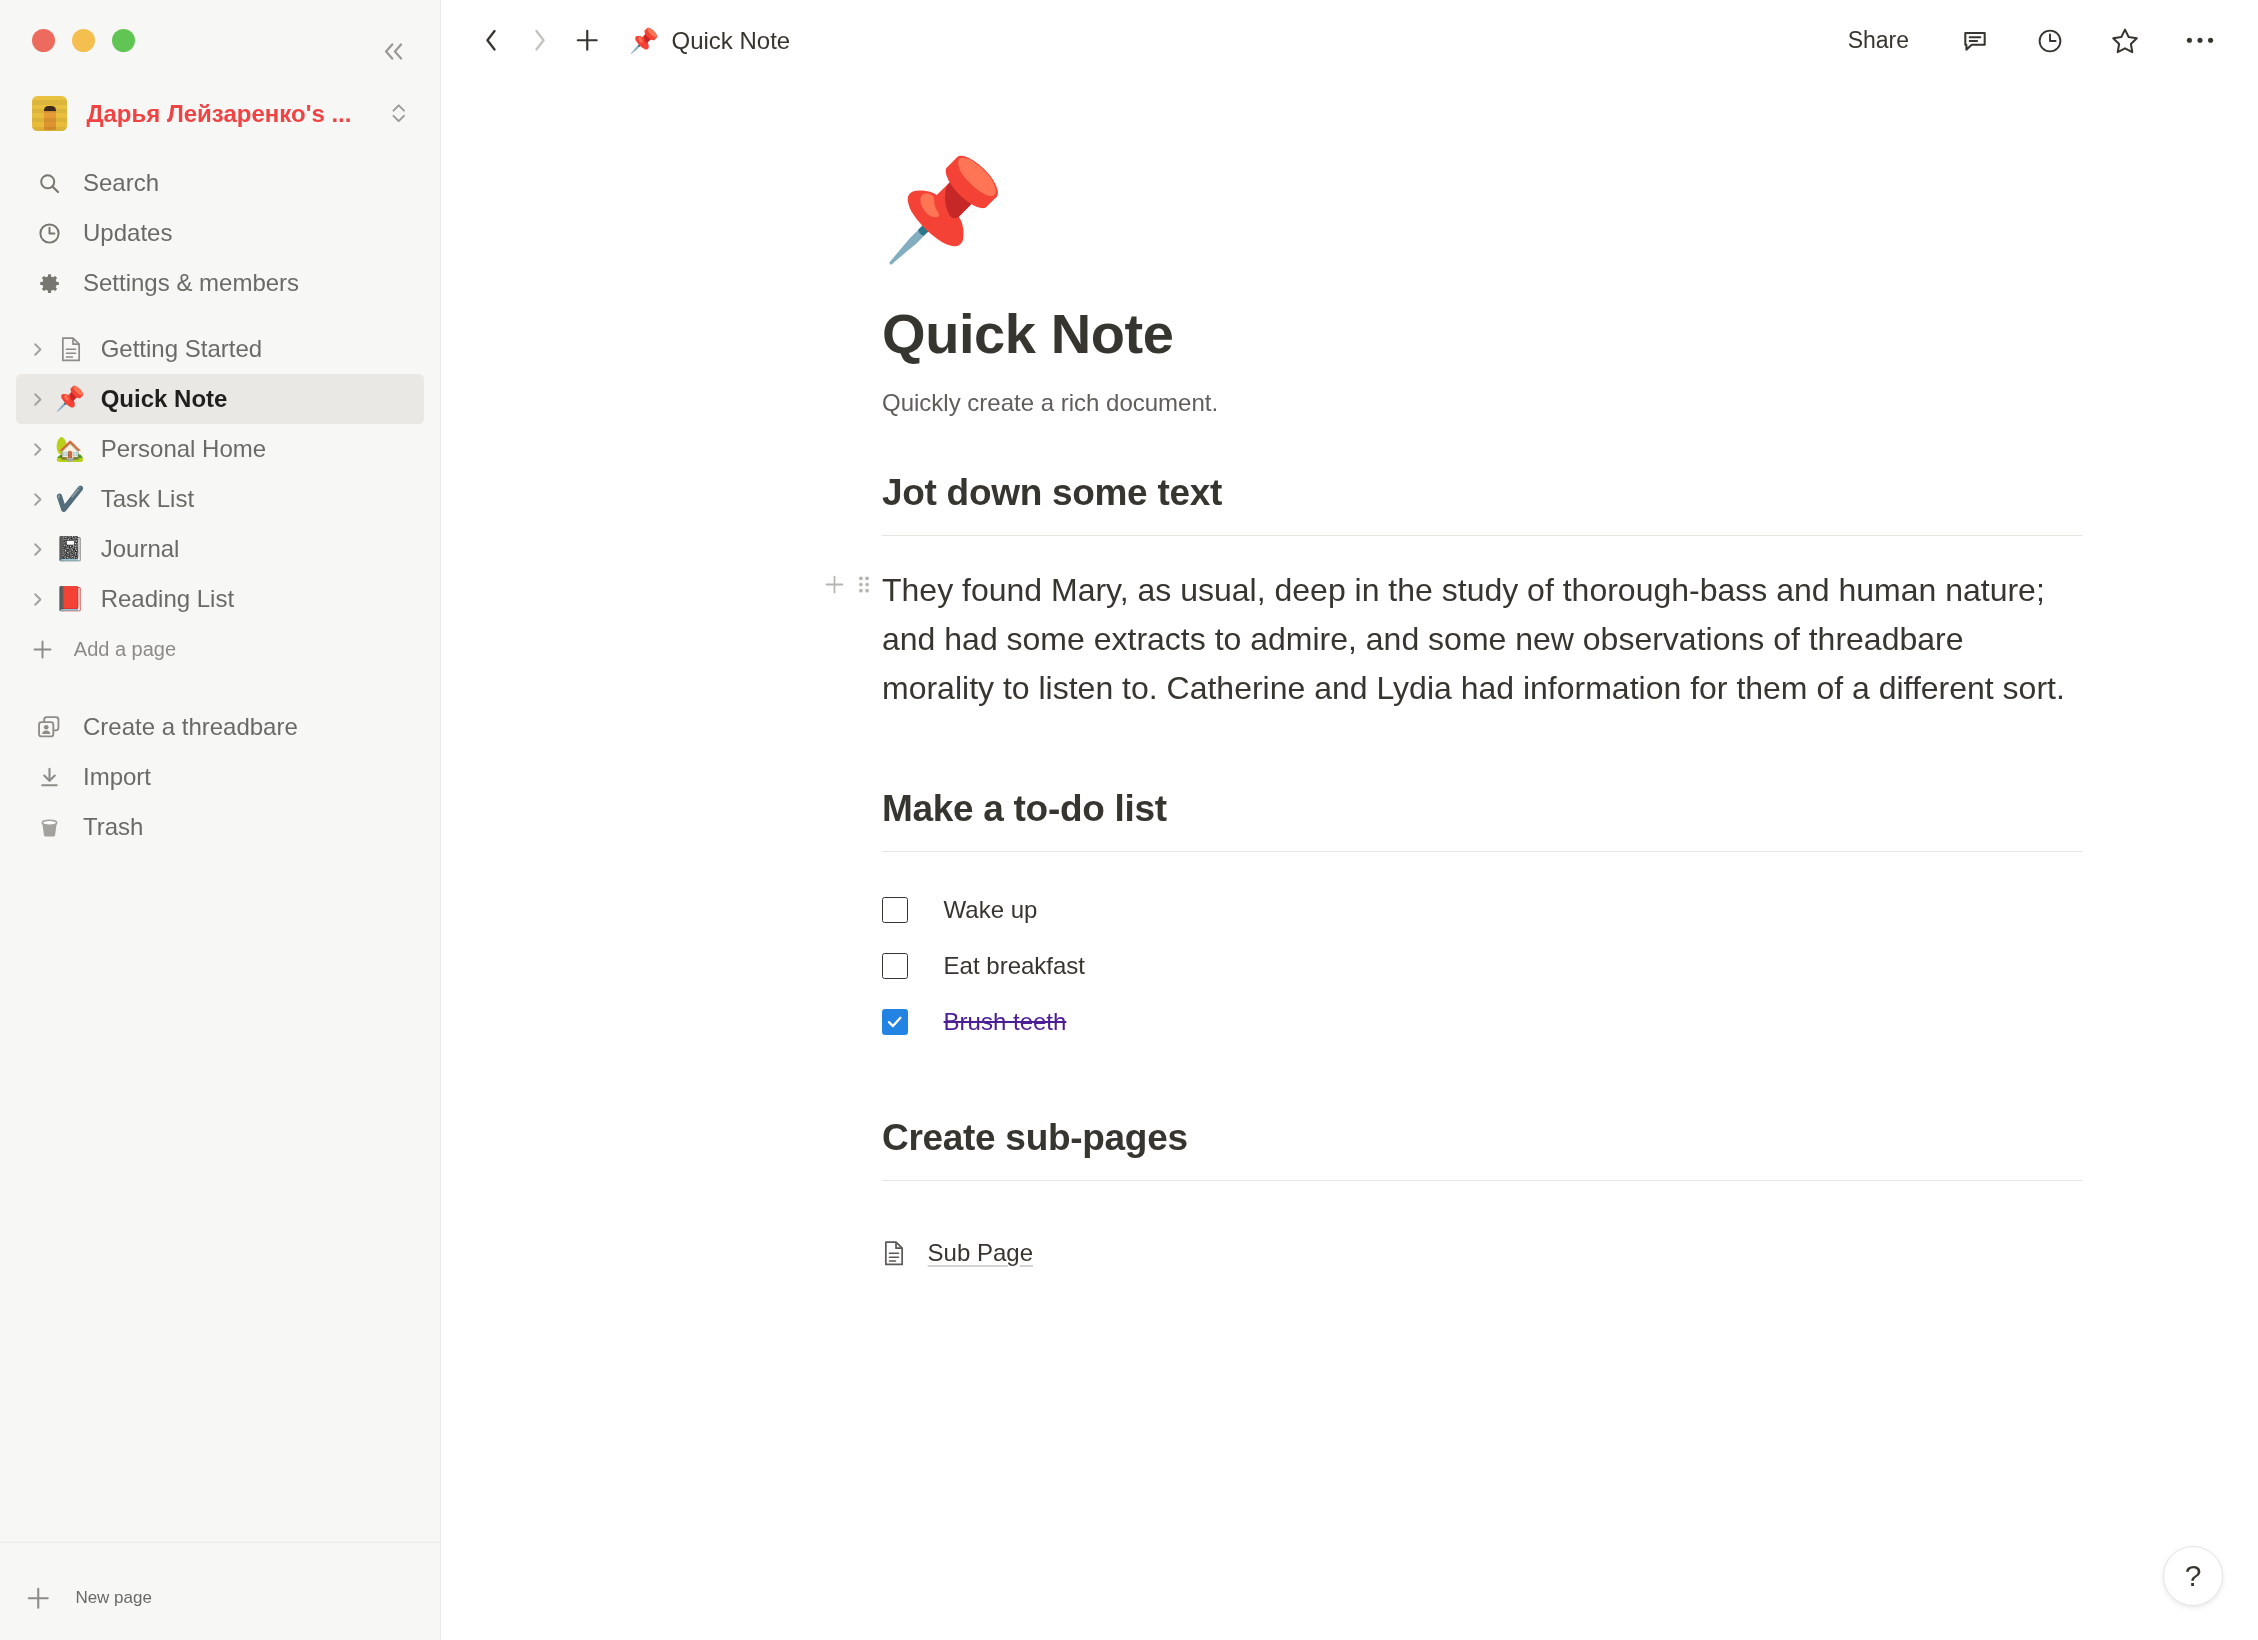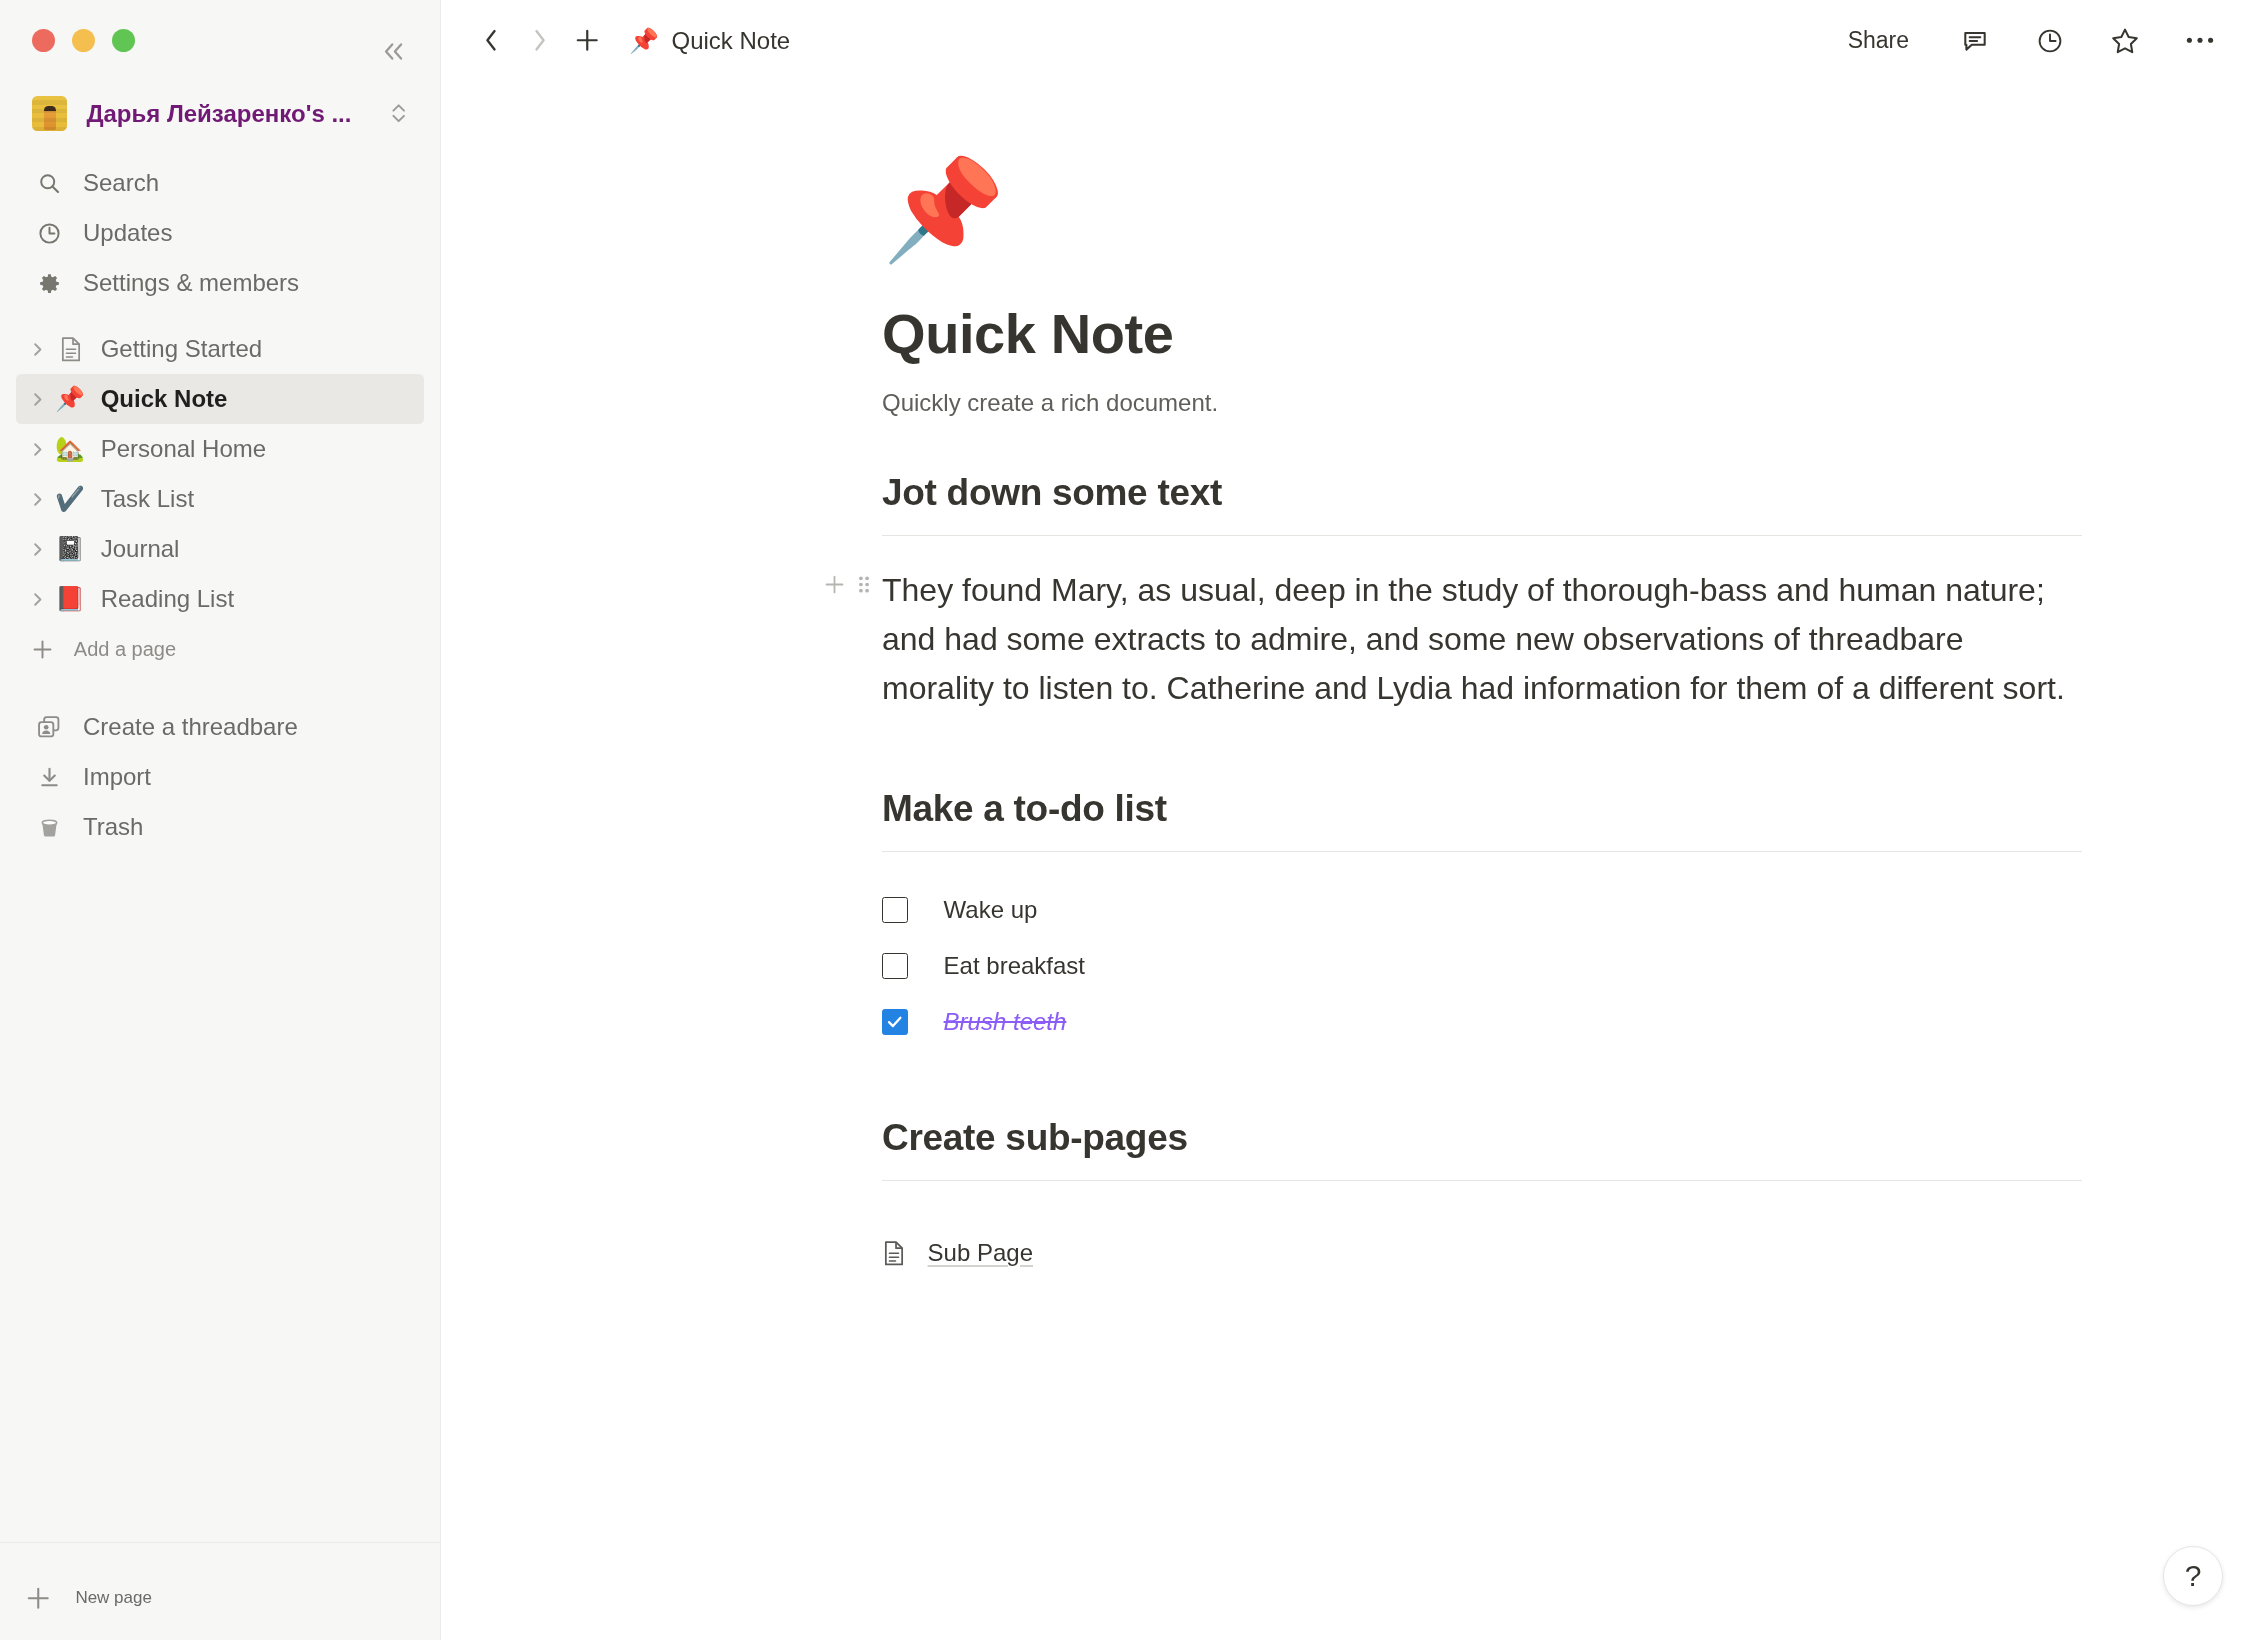--- a/index.html
+++ b/index.html
@@ -56,21 +56,21 @@
   .ws-avatar::before {
     content:""; position:absolute; left:11.5px; top:9.7px;
     width:12.4px; height:24px; border-radius:4.4px 4.4px 1.8px 1.8px;
     background: linear-gradient(180deg,#3d2a1e 0%, #3d2a1e 22%, #e8a03a 23%, #d98f2c 100%);
   }
   .ws-avatar::after{
     content:""; position:absolute; left:0; top:0; right:0; bottom:0;
     background: repeating-linear-gradient(0deg, rgba(0,0,0,.06) 0 4.4px, rgba(0,0,0,0) 4.4px 8.8px);
   }
   .ws-name {
-    font-size: 24px; font-weight: 700; color: #701a75;
+    font-size: 24px; font-weight: 700; color: #ef4444;
     margin-left: 19.4px; white-space: nowrap; overflow: hidden;
     flex: 1 1 auto;
   }
   .ws-chevrons { width: 26.5px; display:flex; align-items:center; justify-content:center; }
 
   .nav-block { padding: 12.4px 16px 0 16px; }
   .nav-item {
     display: flex; align-items: center;
     height: 50px; border-radius: 5.3px;
     padding-left: 16px; cursor: pointer;
@@ -184,21 +184,21 @@
 
   .todo { display: flex; align-items: center; height: 56px; gap: 16px; }
   .cb {
     width: 25.6px; height: 25.6px; border: 1.8px solid #37352f;
     border-radius: 2.6px; flex: 0 0 25.6px;
     display:flex; align-items:center; justify-content:center;
     cursor: pointer; background: #fff;
   }
   .cb.checked { background: #2383e2; border-color: #2383e2; }
   .todo-label { font-size: 24px; color: #37352f; margin-left: 20px; }
-  .todo-label.done { color: #8b5cf6; text-decoration: line-through; font-style: italic; }
+  .todo-label.done { color: #4c1d95; text-decoration: line-through; }
 
   .subpage-row { display:flex; align-items:flex-end; height: 56px; cursor:pointer;}
   .subpage-icon { width: 28px; flex: 0 0 28px; display:flex; align-items:center;}
   .subpage-label {
     font-size: 24px; color: #37352f; margin-left: 17.6px;
     text-decoration: underline; text-underline-offset: 3.5px;
     text-decoration-color: #d4d3d0;
   }
 
   .help-btn {

